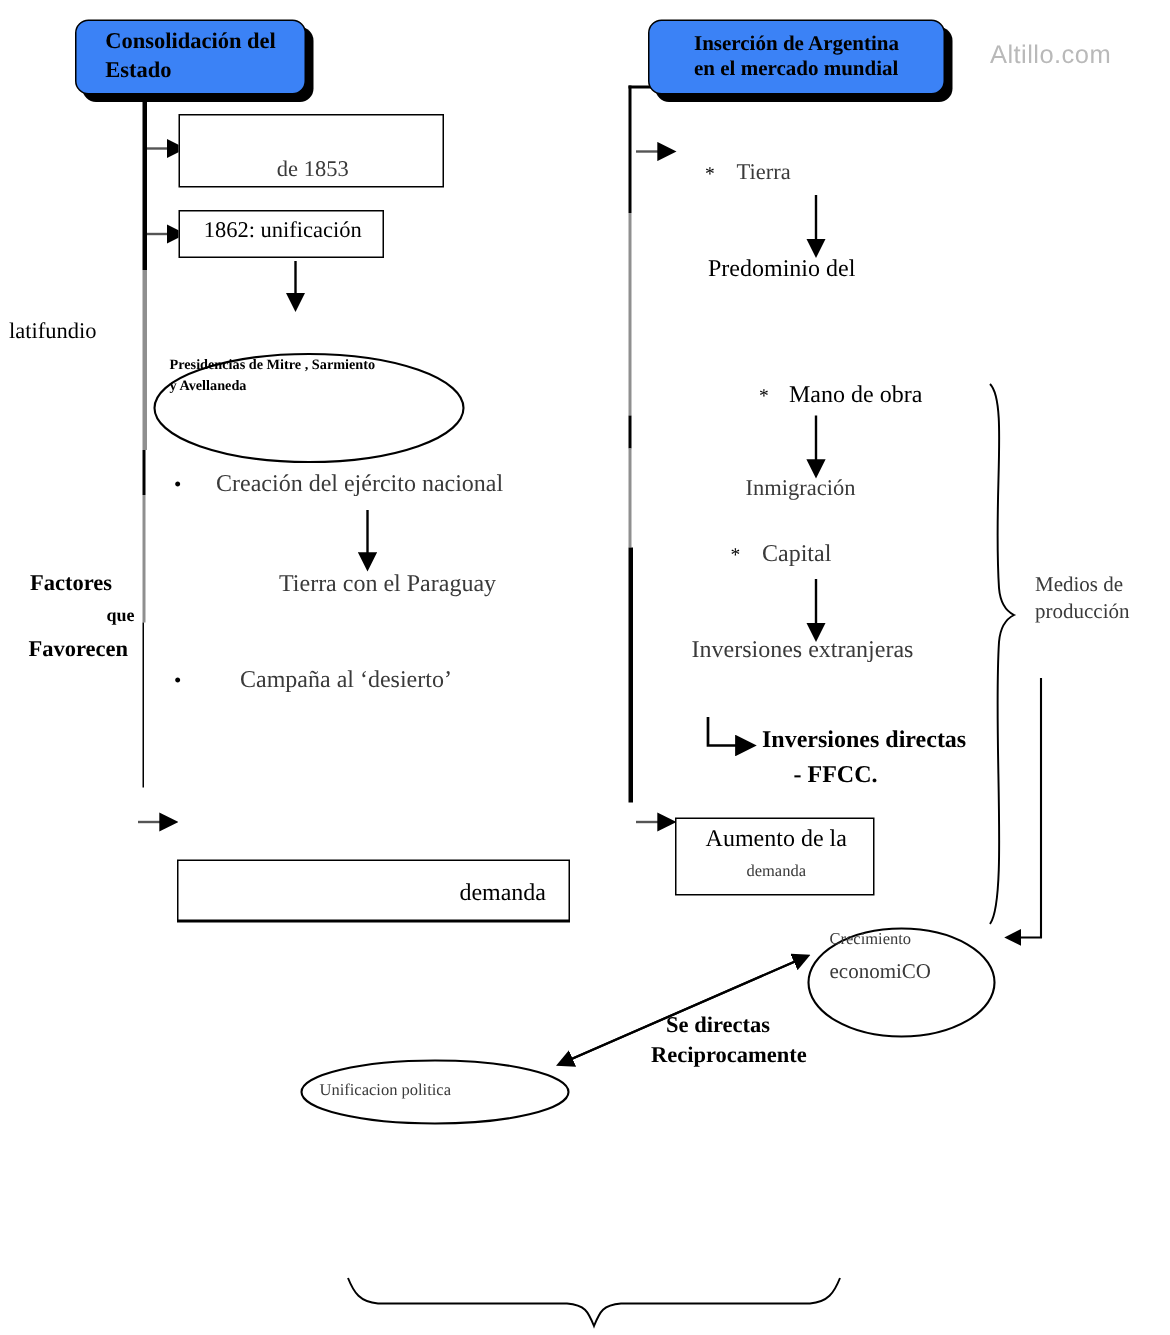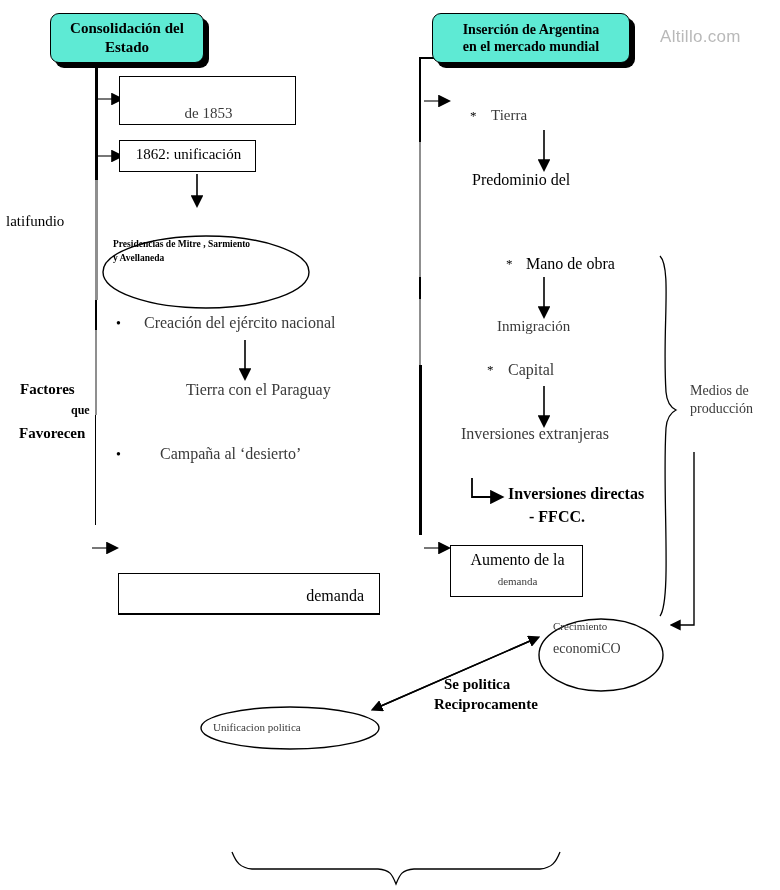--- a/index.html
+++ b/index.html
@@ -2,25 +2,24 @@
 <html><head>
 <meta charset="utf-8">
 <style>
   html,body{margin:0;padding:0;background:#ffffff;}
   body{font-family:"Liberation Serif", serif;}
   #stage{position:relative;width:780px;height:890px;background:#ffffff;overflow:hidden;}
 
   
   .hdrbox{
     position:absolute;
-    background:#5eead4;
+    background:#3b82f6;
     border:1px solid #000;
     border-radius:9px;
     box-shadow:5px 5px 0 0 #000;
-    text-align:center;
     font-family:"Liberation Serif", serif;
     font-weight:bold;
     color:#000;
     display:flex;align-items:center;justify-content:center;
     line-height:1.25;
   }
   .hdrbox span{display:block;}
 
   
   .rect{
@@ -189,16 +188,16 @@
   <div class="rect" style="left:450px;top:545px;width:133px;height:52px;">
     <div class="txt" style="left:0;top:5px;width:133px;text-align:center;font-size:16px;">Aumento de la</div>
     <div class="txt gray" style="left:0;top:29px;width:133px;text-align:center;font-size:11px;">demanda</div>
   </div>
 
   <div class="txt gray" style="left:553px;top:620px;font-size:11px;">Crecimiento</div>
   <div class="txt gray" style="left:553px;top:641px;font-size:14px;">economiCO</div>
 
   <div class="txt gray" style="left:213px;top:721px;font-size:11px;">Unificacion politica</div>
 
-  <div class="txt bold" style="left:444px;top:676px;font-size:15px;">Se politica</div>
+  <div class="txt bold" style="left:444px;top:676px;font-size:15px;">Se directas</div>
   <div class="txt bold" style="left:434px;top:696px;font-size:15px;">Reciprocamente</div>
 
 </div>
 
 </body></html>

